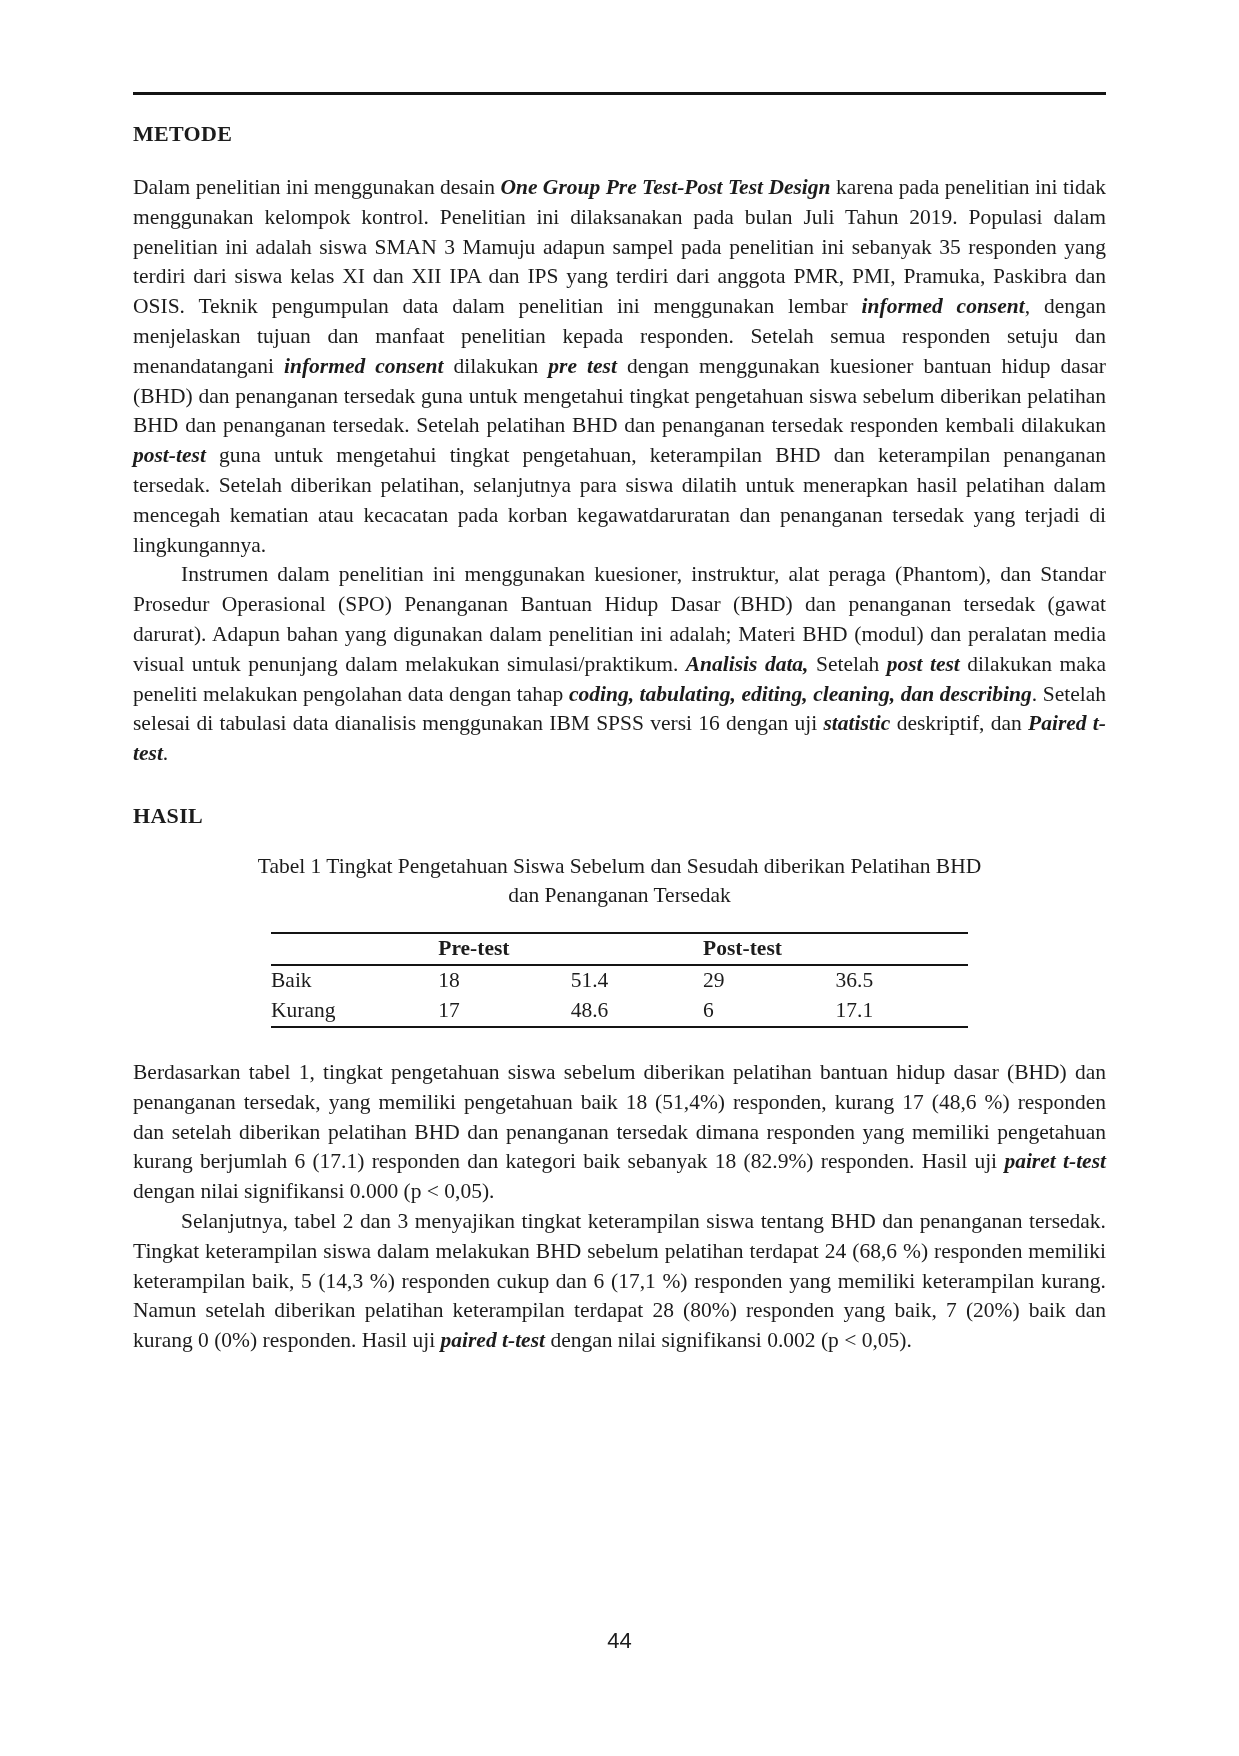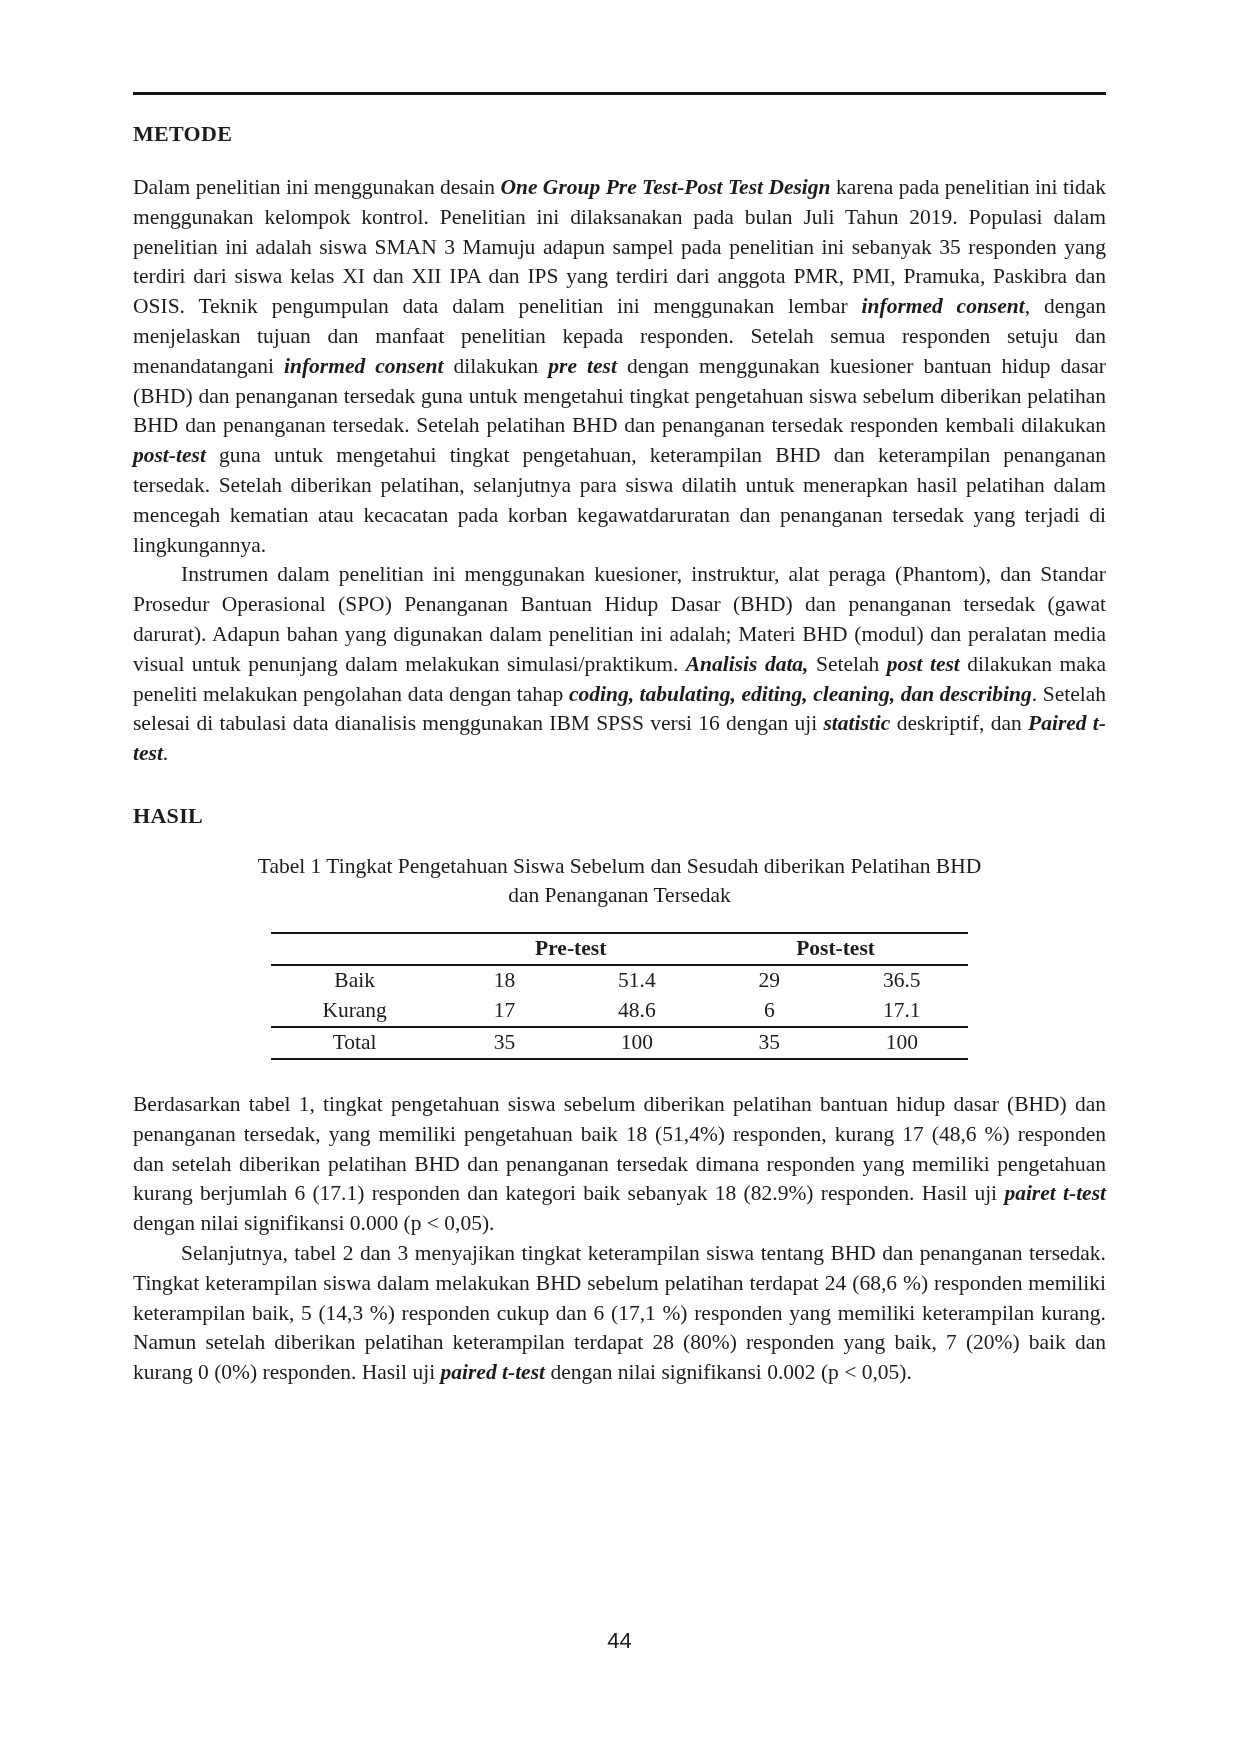--- a/index.html
+++ b/index.html
@@ -58,21 +58,21 @@
     width: 100%;
     border-collapse: collapse;
     font-size: 21.5px;
     color: #1c1c1c;
     border-top: 2px solid #141414;
     border-bottom: 2px solid #141414;
   }
   table.results th, table.results td {
     padding: 0;
     height: 30px;
-    text-align: center;
+    text-align: left;
     vertical-align: middle;
     font-weight: normal;
   }
   tr.group-row th { font-weight: bold; }
   tr.group-row { border-bottom: 2px solid #141414; }
   tr.colhead-row th { font-weight: bold; }
   tr.colhead-row { border-bottom: 2px solid #141414; }
   tr.total-row { border-top: 2px solid #141414; }
   .table-note {
     font-size: 21.5px;
@@ -133,27 +133,20 @@
         <td>29</td>
         <td>36.5</td>
       </tr>
       <tr>
         <td>Kurang</td>
         <td>17</td>
         <td>48.6</td>
         <td>6</td>
         <td>17.1</td>
       </tr>
-      <tr class="total-row">
-        <td>Total</td>
-        <td>35</td>
-        <td>100</td>
-        <td>35</td>
-        <td>100</td>
-      </tr>
     </tbody>
       </table>
   </div>
 
   <p class="body after-table"><span>Berdasarkan tabel 1, tingkat pengetahuan siswa sebelum diberikan pelatihan bantuan hidup dasar (BHD) dan penanganan tersedak, yang memiliki pengetahuan baik 18 (51,4%) responden, kurang 17 (48,6 %) responden dan setelah diberikan pelatihan BHD dan penanganan tersedak dimana responden yang memiliki pengetahuan kurang berjumlah 6  (17.1) responden dan kategori baik sebanyak 18 (82.9%) responden. Hasil uji </span><span class="it">pairet t-test</span><span> dengan nilai signifikansi  0.000 (p &lt; 0,05).</span></p>
 
   <p class="body indent"><span>Selanjutnya, tabel 2 dan 3 menyajikan tingkat keterampilan siswa tentang BHD dan penanganan tersedak. Tingkat keterampilan siswa dalam melakukan BHD sebelum pelatihan terdapat 24 (68,6 %) responden memiliki keterampilan baik, 5 (14,3 %) responden cukup dan 6 (17,1 %) responden yang memiliki keterampilan kurang. Namun setelah diberikan pelatihan keterampilan terdapat 28 (80%) responden yang baik, 7 (20%) baik dan kurang 0 (0%) responden. Hasil uji </span><span class="it">paired t-test</span><span> dengan nilai signifikansi  0.002 (p &lt; 0,05).</span></p>
 
   <div class="page-number">44</div>
 

